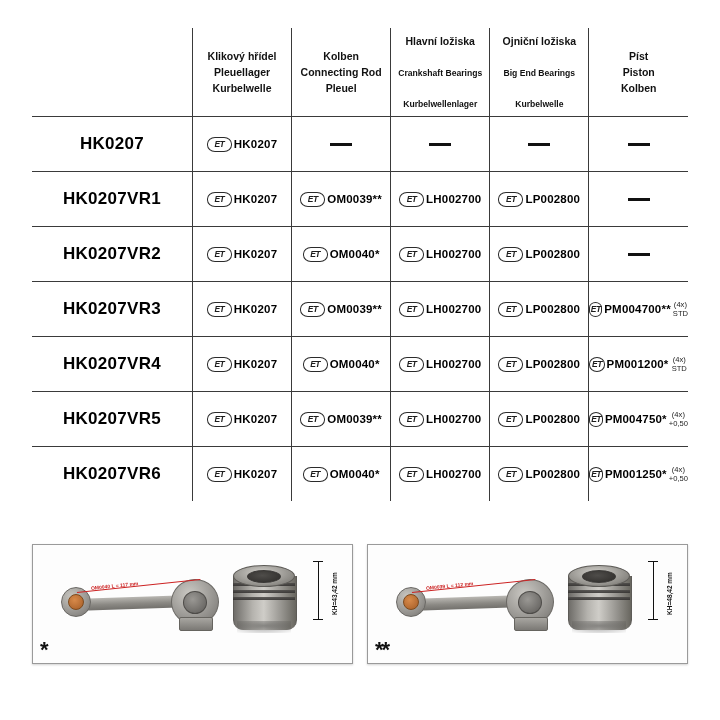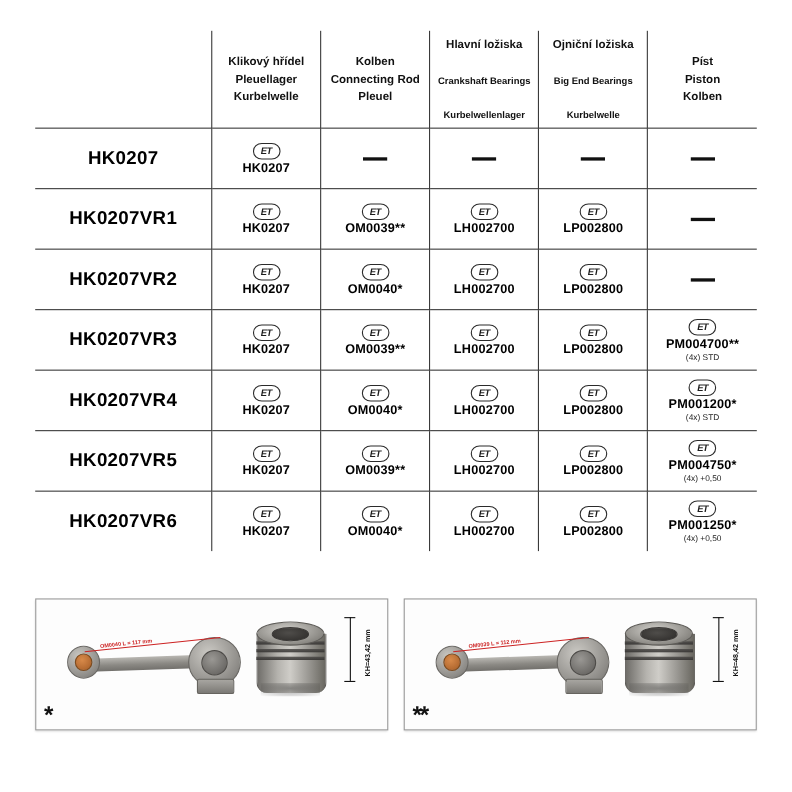--- a/index.html
+++ b/index.html
@@ -73,21 +73,21 @@
     font-weight: bold;
     letter-spacing: 0.3px;
     border-left: none !important;
   }
   tr.data-row td { height: 54px; }
   tr.data-row td:last-child { border-right: none !important; }
   tr.data-row:last-child td { border-bottom: none !important; }
 
   .cellbox {
     display: flex;
-    flex-direction: column;
+    flex-direction: row;
     align-items: center;
     justify-content: center;
     gap: 2px;
     height: 100%;
   }
   .code {
     font-size: 11.5px;
     font-weight: bold;
     letter-spacing: 0.2px;
     white-space: nowrap;

